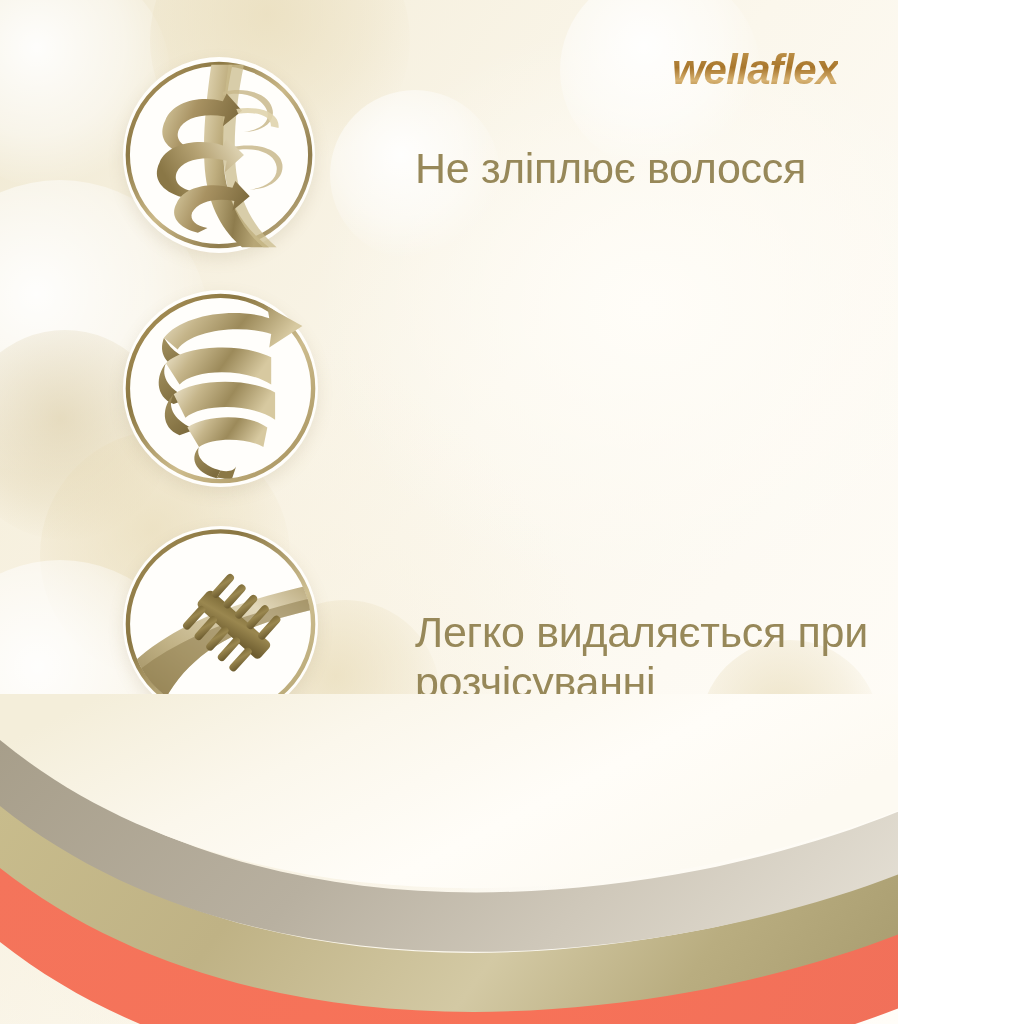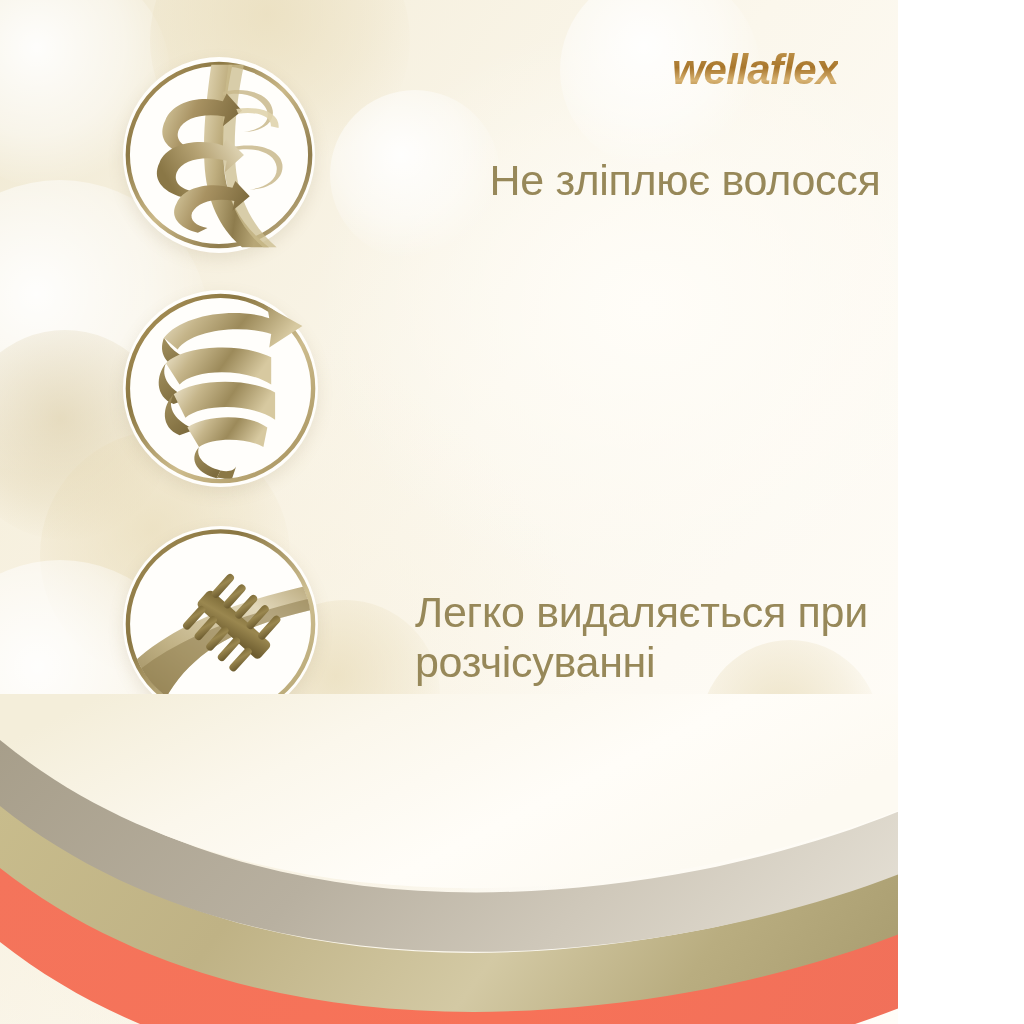--- a/index.html
+++ b/index.html
@@ -113,21 +113,21 @@
 
       <path d="M104 38 C128 32 146 42 150 54 C154 66 142 74 126 76 C142 76 158 68 156 54 C154 38 132 28 104 34 Z" fill="#c9b98c" opacity=".85"></path>
       <path d="M112 96 C138 90 158 98 160 112 C162 126 148 134 132 136 C150 136 168 126 166 110 C164 94 140 86 112 92 Z" fill="#c9b98c" opacity=".85"></path>
 
       <path d="M44 64 C52 44 80 38 104 44 L108 36 L124 54 L104 70 L106 60 C86 56 64 60 58 74 C54 84 62 92 76 94 L66 100 C44 94 36 80 44 64 Z" fill="url(#rib1)"></path>
       <path d="M38 108 C46 88 78 82 104 90 L108 82 L126 100 L106 118 L108 106 C86 100 62 104 56 118 C52 128 60 136 74 138 L62 144 C40 138 30 124 38 108 Z" fill="url(#rib1b)"></path>
       <path d="M56 150 C64 132 92 128 114 134 L117 127 L132 143 L114 158 L116 148 C98 144 78 148 72 160 C69 168 76 174 88 176 L78 181 C58 176 48 164 56 150 Z" fill="url(#rib1)"></path>
       <path d="M118 52 C146 48 164 58 162 72 L154 70 C155 60 140 54 120 57 Z" fill="#e0d4ad" opacity=".9"></path>
     </svg>
   </div>
-  <div class="feature-text" style="left:415px;top:156px;width:540px;text-align:center;">Не зліплює волосся</div>
+  <div class="feature-text" style="left:415px;top:144px;width:540px;">Не зліплює волосся</div>
 
   <div class="circle" style="left:123px;top:290px;width:195px;height:197px;">
     <svg viewBox="0 0 200 200">
       <defs>
         <linearGradient id="ring2" x1="0" y1="0" x2="1" y2="1">
           <stop offset="0%" stop-color="#b2995f"></stop>
           <stop offset="30%" stop-color="#8b7742"></stop>
           <stop offset="60%" stop-color="#cdbc8d"></stop>
           <stop offset="100%" stop-color="#a08b55"></stop>
         </linearGradient>
@@ -198,21 +198,21 @@
           <rect x="134" y="58" width="8" height="30" rx="4" fill="url(#comb3)"></rect>
           <rect x="70" y="102" width="8" height="30" rx="4" fill="url(#comb3)"></rect>
           <rect x="86" y="102" width="8" height="30" rx="4" fill="url(#comb3)"></rect>
           <rect x="102" y="102" width="8" height="30" rx="4" fill="url(#comb3)"></rect>
           <rect x="118" y="102" width="8" height="30" rx="4" fill="url(#comb3)"></rect>
           <rect x="134" y="102" width="8" height="30" rx="4" fill="url(#comb3)"></rect>
         </g>
       </g>
     </svg>
   </div>
-  <div class="feature-text" style="left:415px;top:588px;width:520px;">Легко видаляється при розчісуванні</div>
+  <div class="feature-text" style="left:415px;top:608px;width:520px;">Легко видаляється при розчісуванні</div>
 
   <svg class="waves" viewBox="0 0 1024 330" preserveAspectRatio="none">
     <defs>
       <linearGradient id="wTaupe" x1="0" y1="0" x2="1" y2="0.2">
         <stop offset="0%" stop-color="#a79e8a"></stop>
         <stop offset="42%" stop-color="#b8b0a0"></stop>
         <stop offset="70%" stop-color="#cfc8ba"></stop>
         <stop offset="100%" stop-color="#e4dfd4"></stop>
       </linearGradient>
       <linearGradient id="wGold" x1="0" y1="0" x2="1" y2="0.15">

